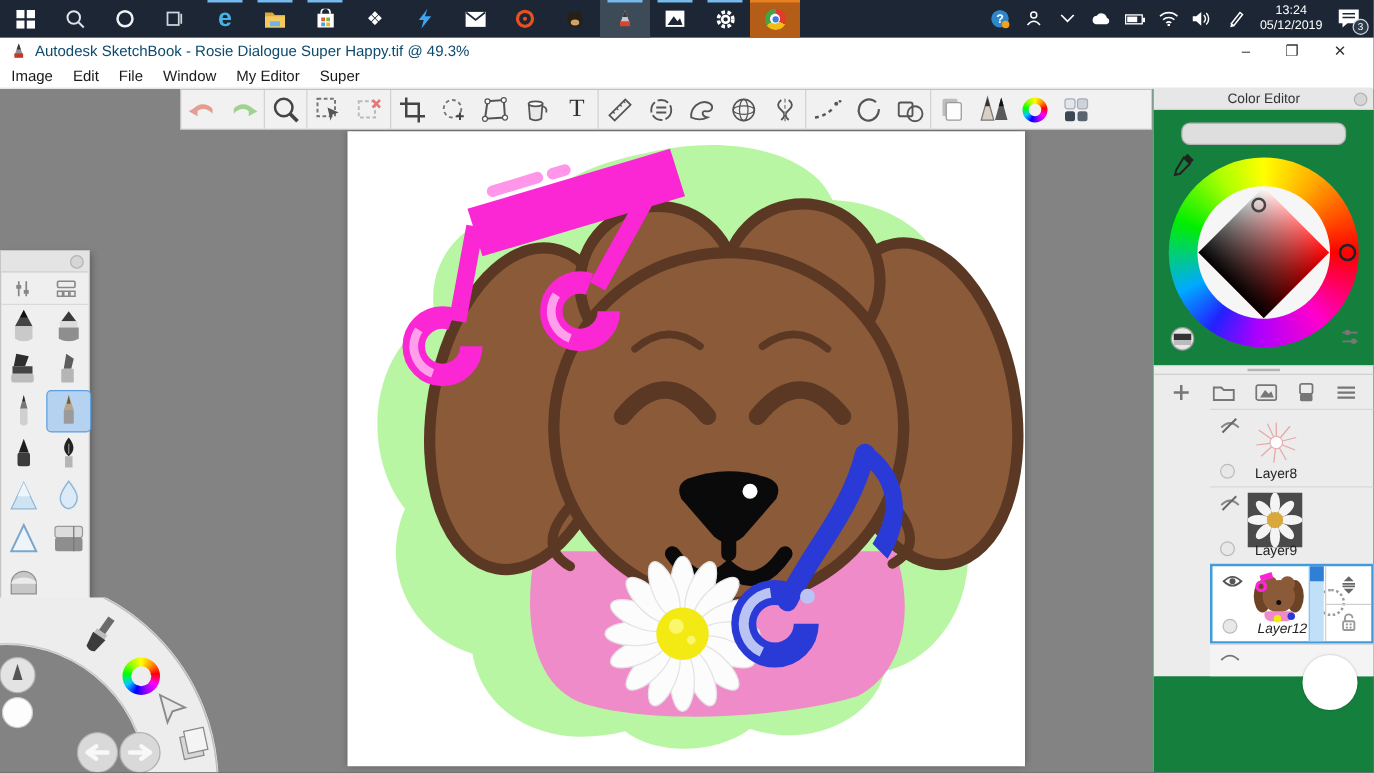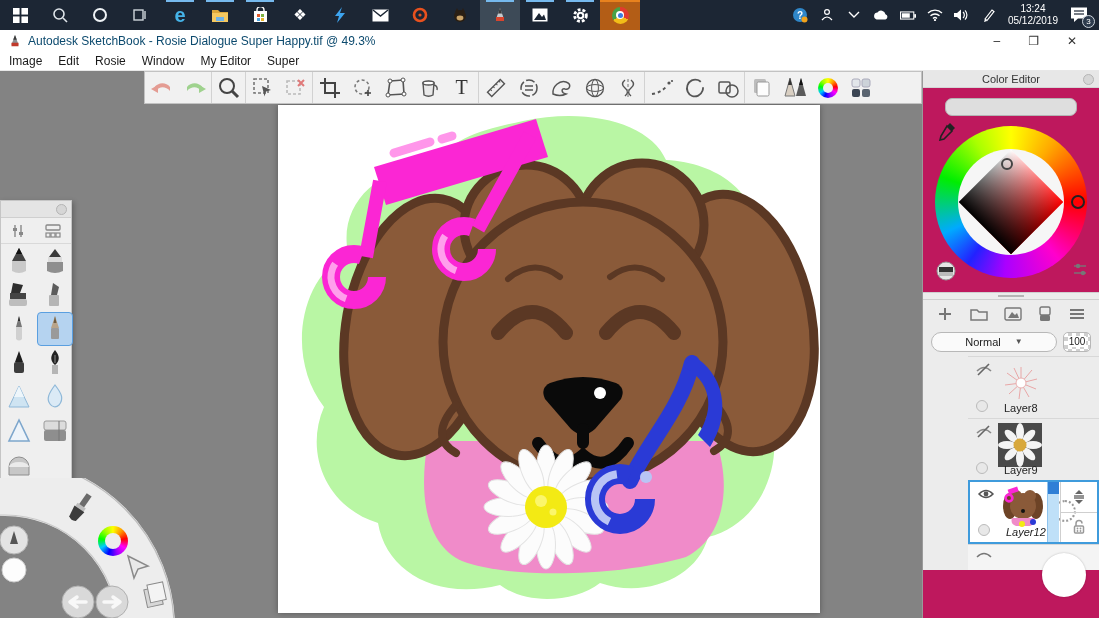--- a/index.html
+++ b/index.html
@@ -46,21 +46,21 @@
   .bp-grid { display:grid; grid-template-columns:36px 36px; }
   .bcell { width:36px; height:34px; display:flex; align-items:center; justify-content:center; border-radius:4px; }
   .bcell.sel { background:#b5d3f0; border:1px solid #5a9fe0; }
   .bp-handle { height:12px; display:flex; align-items:center; justify-content:center; }
   .bp-handle i { width:22px; height:2px; background:#bdbdbd; }
 
   
   .lagoon { position:absolute; left:0; bottom:0; width:210px; height:140px; z-index:35; }
 
   
-  .rightcol { position:absolute; left:922px; top:71px; width:177px; height:547px; background:#be185d; border-left:1px solid #9a9a9a; z-index:45; }
+  .rightcol { position:absolute; left:922px; top:71px; width:177px; height:547px; background:#15803d; border-left:1px solid #9a9a9a; z-index:45; }
   .ce-head { height:17px; background:#e7e7e7; border-bottom:1px solid #d4d4d4; display:flex; align-items:center; justify-content:center; position:relative; }
   .ce-head .t { font-size:11px; color:#333; }
   .ce-head .dot { position:absolute; right:5px; top:3px; width:11px; height:11px; border-radius:50%; background:#d6d6d6; border:1px solid #b5b5b5; }
   .swatchbar { margin:10px 22px 0 22px; height:18px; border-radius:7px; background:#dedede; border:1px solid #b3b3b3; }
   .wheelbox { position:relative; width:152px; height:152px; margin:10px auto 0 auto; }
   .hue-ring { position:absolute; inset:0; border-radius:50%; background:conic-gradient(#ff0,#fa0 35deg,#f00 90deg,#f0c 140deg,#a0f 185deg,#22f 215deg,#0af 245deg,#0e0 290deg,#af0 330deg,#ff0); }
   .hue-ring::after { content:""; position:absolute; inset:23px; border-radius:50%; background:#f6f6f6; }
   .sv-diamond { position:absolute; left:50%; top:50%; width:74px; height:74px; transform:translate(-50%,-50%) rotate(45deg); background:linear-gradient(to bottom, rgba(0,0,0,0), #000), linear-gradient(to right, #fff, #f00); }
   .ring-sel { position:absolute; width:14px; height:14px; border-radius:50%; border:2px solid #222; right:2px; top:69px; }
   .sv-sel { position:absolute; width:12px; height:12px; border-radius:50%; border:2px solid #444; background:rgba(255,255,255,.2); left:66px; top:32px; }
@@ -280,21 +280,21 @@
     <div class="win-ctrls">
       <span>–</span>
       <span>❐</span>
       <span>✕</span>
     </div>
   </div>
 
   <div class="menubar">
     <span class="mi">Image</span>
     <span class="mi">Edit</span>
-    <span class="mi">Rosie</span>
+    <span class="mi">File</span>
     <span class="mi">Window</span>
     <span class="mi">My Editor</span>
     <span class="mi">Super</span>
   </div>
 
   <div class="toolbar">
     <span class="tool">
         <svg width="24" height="18" viewBox="0 0 24 18">
           <path d="M4,9 C8,3 16,3 20,8 L20,12 C16,7 9,7 6,12 Z" fill="#e49c93"></path>
           <polygon points="1,10 8,6 8,14" fill="#e49c93"></polygon>
@@ -723,29 +723,20 @@
               <rect x="2" y="1" width="10" height="8" rx="1.5" fill="none" stroke="#777" stroke-width="1.4"></rect>
               <rect x="2" y="9" width="10" height="6" rx="1.5" fill="#777"></rect>
             </svg>
           </span>
         <span>
             <svg width="16" height="12" viewBox="0 0 16 12">
               <path d="M1,2 h14 M1,6 h14 M1,10 h14" stroke="#777" stroke-width="1.8"></path>
             </svg>
           </span>
       </div>
-      <div class="ly-blend">
-        <div class="blendbtn">
-          <span>Normal</span>
-          <span class="car">▼</span>
-        </div>
-        <div class="opac">
-            <span>100</span>
-          </div>
-      </div>
 
       <div class="lrow">
         <div class="colL">
           <span class="eye">
               <svg width="18" height="14" viewBox="0 0 18 14">
                 <path d="M2,8 Q9,1 16,8" fill="none" stroke="#888" stroke-width="1.6"></path>
                 <line x1="3" y1="12" x2="14" y2="1" stroke="#666" stroke-width="1.6"></line>
               </svg>
             </span>
           <span class="radio"></span>

